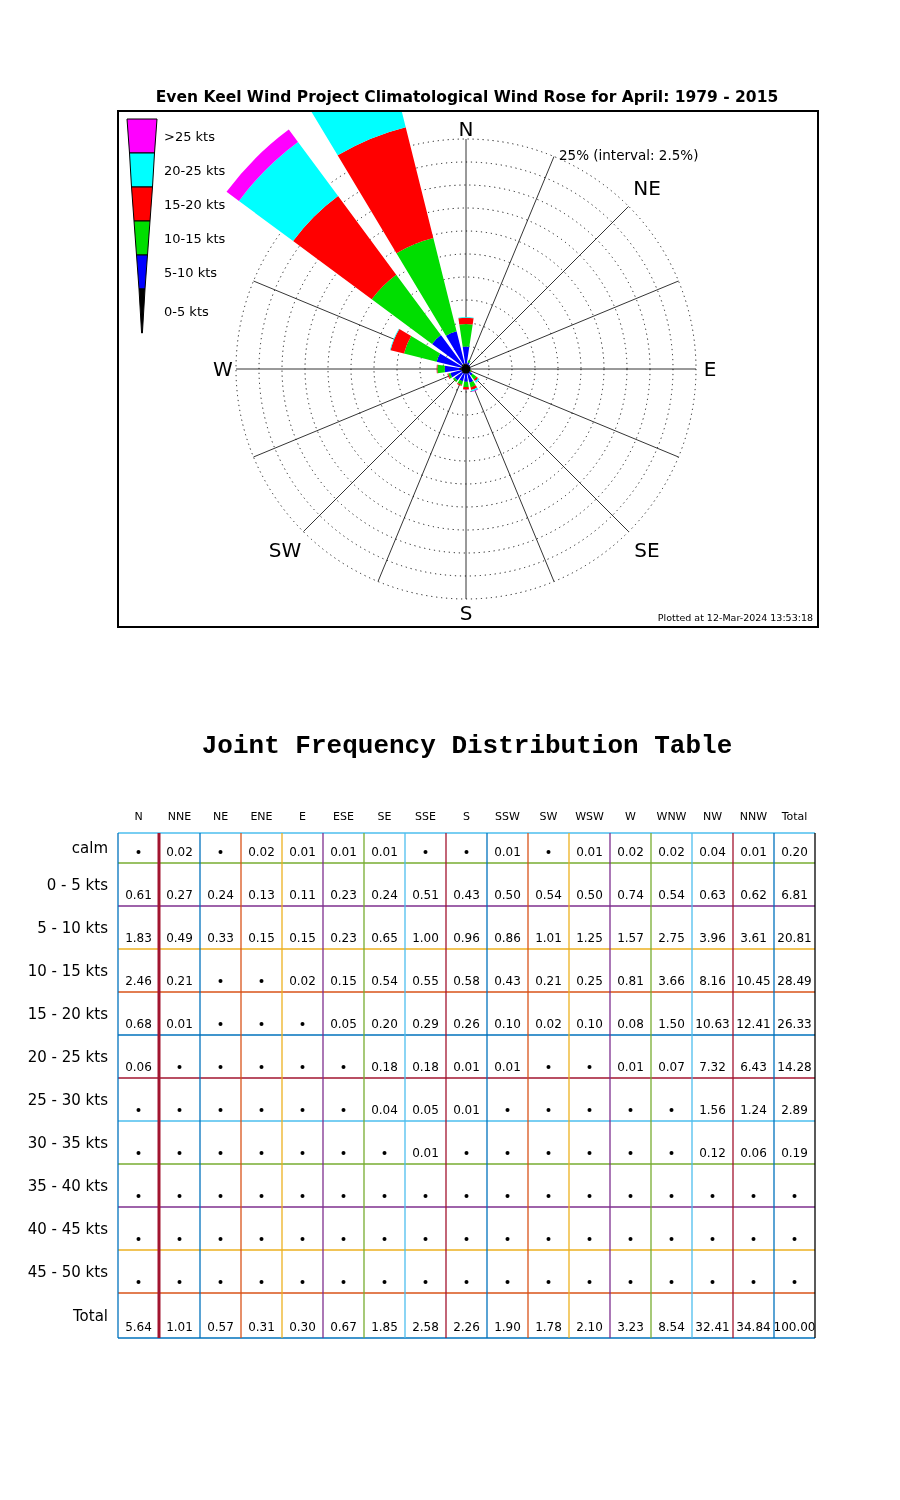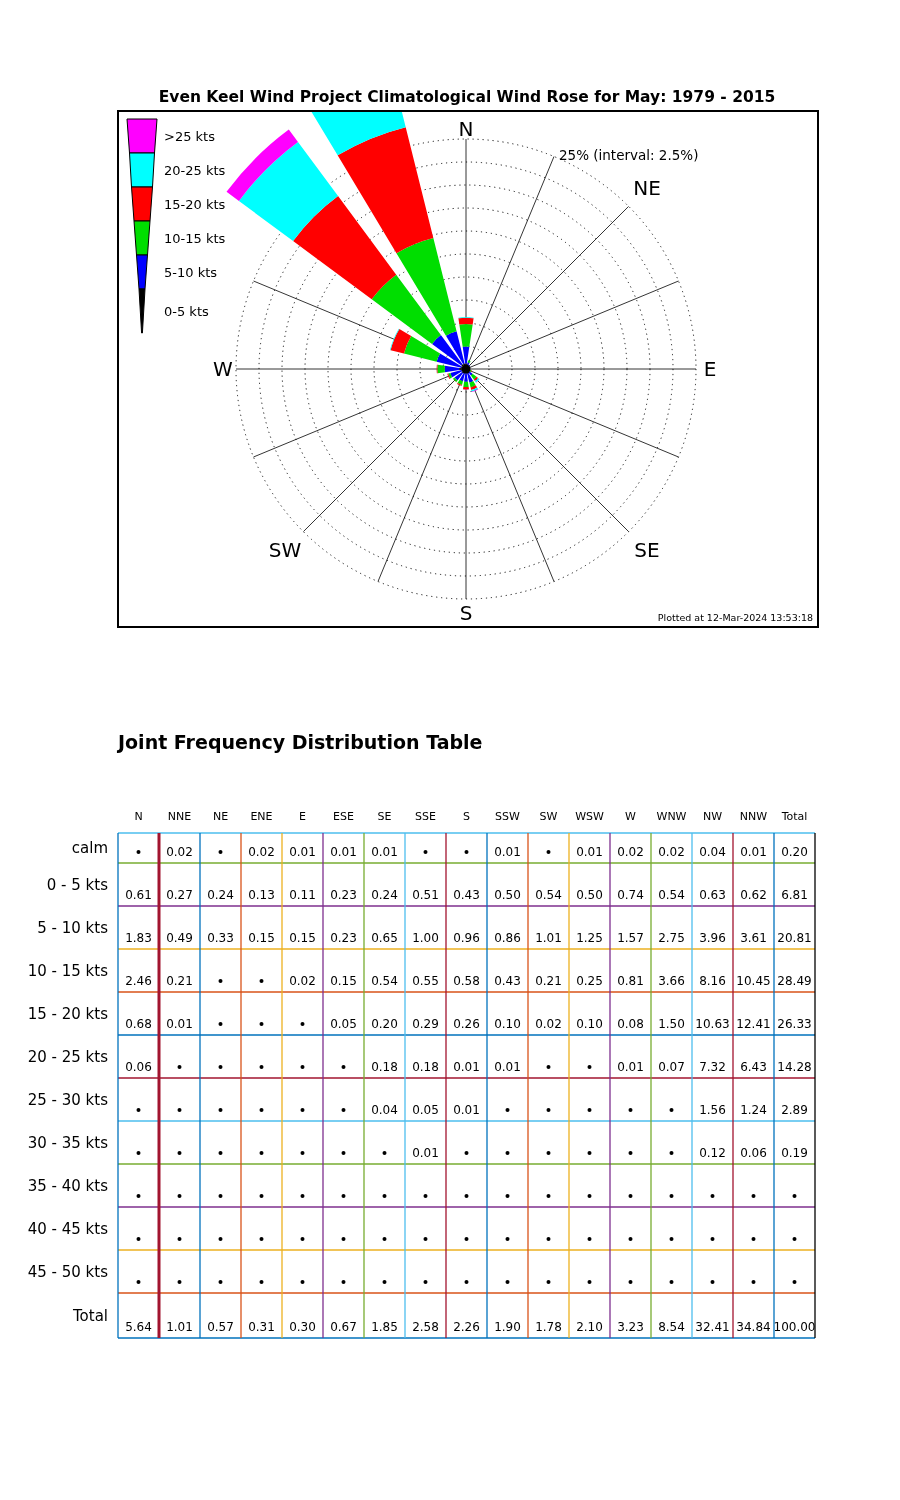--- a/index.html
+++ b/index.html
@@ -3,30 +3,30 @@
 <meta charset="utf-8">
 <style>
   html,body{margin:0;padding:0;background:#fff;}
   .page{position:relative;width:900px;height:1500px;background:#fff;
         font-family:"DejaVu Sans",sans-serif;color:#000;overflow:hidden;}
   .rose-title{position:absolute;left:118px;top:88px;width:698px;text-align:center;
         font-size:15.5px;font-weight:bold;white-space:nowrap;}
   .rose-box{position:absolute;left:117px;top:110px;width:698px;height:514px;
         border:2px solid #000;box-sizing:content-box;}
   .rose-box svg{display:block;}
-  .table-title{position:absolute;left:118px;top:731px;width:698px;text-align:left;
-        font-size:19px;font-weight:bold;}
+  .table-title{position:absolute;left:118px;top:731px;width:698px;text-align:center;
+        font-size:26px;font-weight:bold;font-family:Liberation Mono, monospace;}
   .table-svg{position:absolute;left:0;top:795px;}
   svg text{font-family:"DejaVu Sans",sans-serif;fill:#000;}
 </style>
 </head>
 <body>
 
 <div class="page">
-  <div class="rose-title">Even Keel Wind Project Climatological Wind Rose for May: 1979 - 2015</div>
+  <div class="rose-title">Even Keel Wind Project Climatological Wind Rose for April: 1979 - 2015</div>
   <div class="rose-box">
     <svg id="rose-svg" width="698" height="514" viewBox="0 0 698 514">
         <circle cx="347" cy="257" r="23.0" fill="none" stroke="#000" stroke-width="0.9" stroke-dasharray="1.2,3.8"></circle>
         <circle cx="347" cy="257" r="46.0" fill="none" stroke="#000" stroke-width="0.9" stroke-dasharray="1.2,3.8"></circle>
         <circle cx="347" cy="257" r="69.0" fill="none" stroke="#000" stroke-width="0.9" stroke-dasharray="1.2,3.8"></circle>
         <circle cx="347" cy="257" r="92.0" fill="none" stroke="#000" stroke-width="0.9" stroke-dasharray="1.2,3.8"></circle>
         <circle cx="347" cy="257" r="115.0" fill="none" stroke="#000" stroke-width="0.9" stroke-dasharray="1.2,3.8"></circle>
         <circle cx="347" cy="257" r="138.0" fill="none" stroke="#000" stroke-width="0.9" stroke-dasharray="1.2,3.8"></circle>
         <circle cx="347" cy="257" r="161.0" fill="none" stroke="#000" stroke-width="0.9" stroke-dasharray="1.2,3.8"></circle>
         <circle cx="347" cy="257" r="184.0" fill="none" stroke="#000" stroke-width="0.9" stroke-dasharray="1.2,3.8"></circle>

